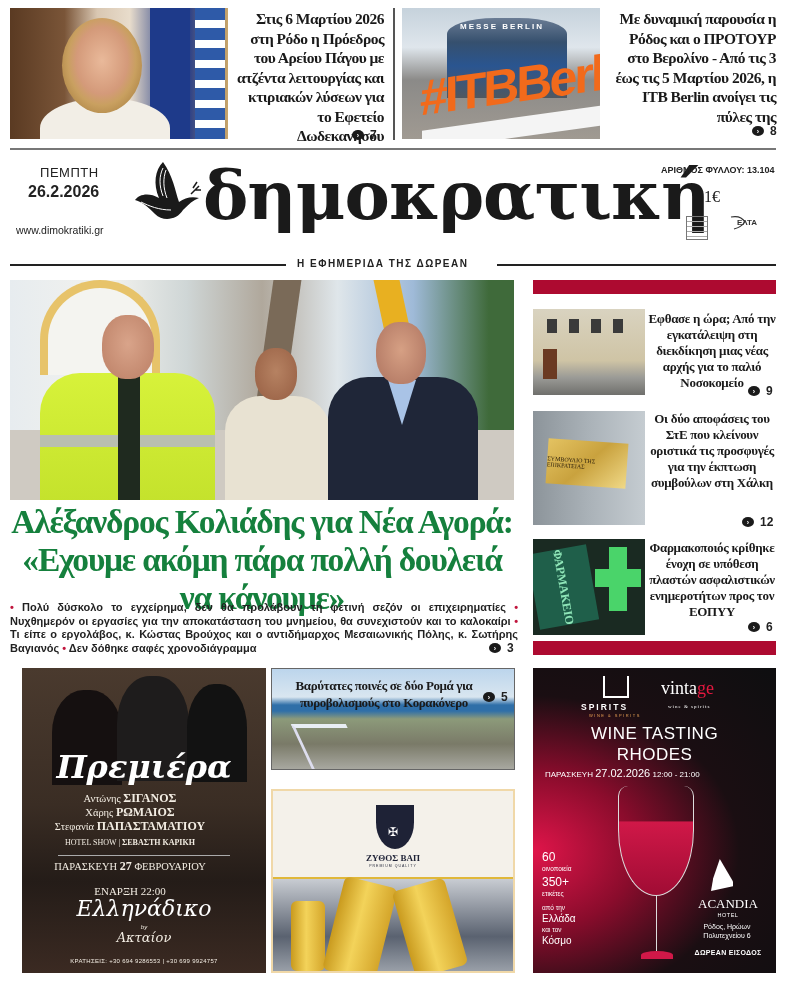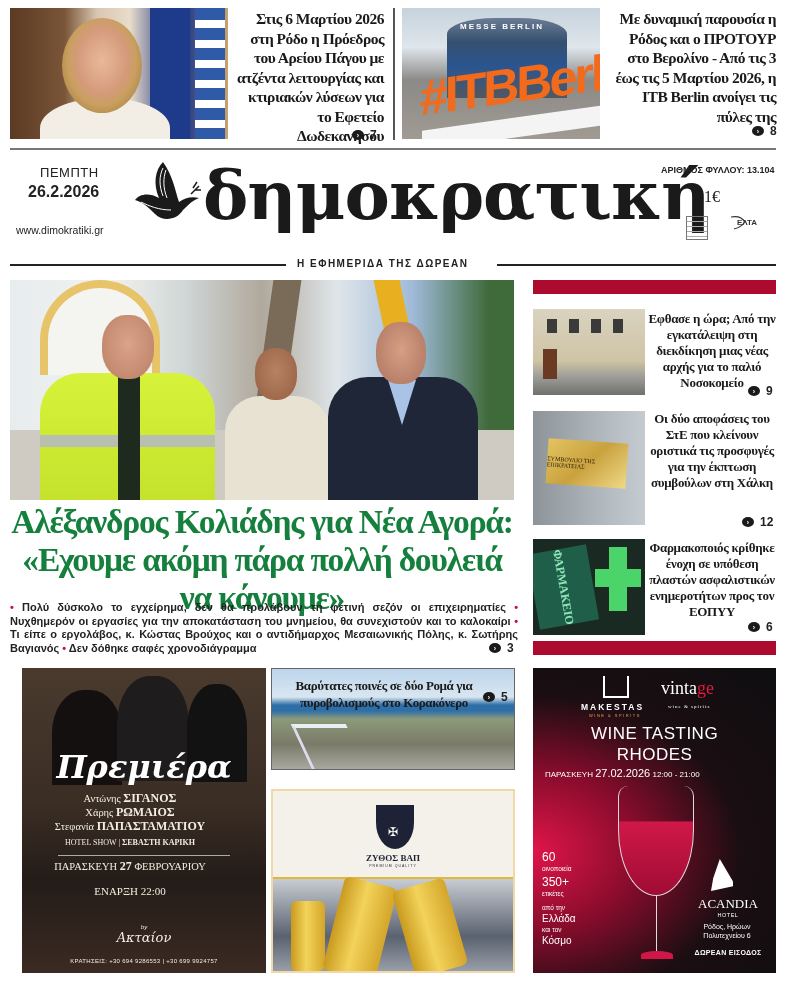--- a/index.html
+++ b/index.html
@@ -278,20 +278,21 @@
   <div class="person" style="left:95px;top:8px;width:72px;height:105px;background:#1e1c1c;"></div>
   <div class="person" style="left:165px;top:16px;width:60px;height:98px;background:#121212;"></div>
   <div class="title">Πρεμιέρα</div>
   <div class="line" style="top:123px"><span>Αντώνης</span> <b>ΣΙΓΑΝΟΣ</b></div>
   <div class="line" style="top:137px"><span>Χάρης</span> <b>ΡΩΜΑΙΟΣ</b></div>
   <div class="line" style="top:151px"><span>Στεφανία</span> <b>ΠΑΠΑΣΤΑΜΑΤΙΟΥ</b></div>
   <div class="line" style="top:170px;font-size:8px;"><span>HOTEL SHOW |</span> <b style="font-size:8px">ΣΕΒΑΣΤΗ ΚΑΡΙΚΗ</b></div>
   <div class="rule"></div>
   <div class="line" style="top:191px"><span>ΠΑΡΑΣΚΕΥΗ</span> <b>27</b> <span>ΦΕΒΡΟΥΑΡΙΟΥ</span></div>
   <div class="line" style="top:205px;font-size:11px;margin-top:12px;">ΕΝΑΡΞΗ 22:00</div>
+  <div class="venue">Ελληνάδικο</div>
   <div class="by">by</div>
   <div class="aktaion">Ακταίον</div>
   <div class="phones">ΚΡΑΤΗΣΕΙΣ: +30 694 9286553  |  +30 699 9924757</div>
 </div>
 
 <div class="abs news-box">
   <div class="head">Βαρύτατες ποινές σε δύο Ρομά για πυροβολισμούς στο Κορακόνερο</div>
   <div class="rail"></div>
 </div>
 <div class="abs news-ref pageref">
@@ -305,21 +306,21 @@
   <div class="sub">PREMIUM QUALITY</div>
   <div class="bottom">
     <div class="can" style="left:18px;top:22px;width:34px;height:70px;"></div>
     <div class="can" style="left:60px;top:2px;width:54px;height:96px;transform:rotate(14deg);"></div>
     <div class="can" style="left:130px;top:4px;width:54px;height:90px;transform:rotate(-16deg);"></div>
   </div>
 </div>
 
 <div class="abs ad-wine">
   <div class="mk-logo"></div>
-  <div class="mk-name">MAKESTAS</div>
+  <div class="mk-name">SPIRITS</div>
   <div class="mk-sub">WINE &amp; SPIRITS</div>
   <div class="vintage"><span style="color:#fff">vinta</span><span>ge</span></div>
   <div class="vintage-sub">wine &amp; spirits</div>
   <div class="t1">
     <div>WINE TASTING</div>
     <div>RHODES</div>
   </div>
   <div class="date-line"><span>ΠΑΡΑΣΚΕΥΗ</span> <span class="big">27.02.2026</span> <span>12:00 - 21:00</span></div>
   <div class="glass"></div>
   <div class="stem"></div>

